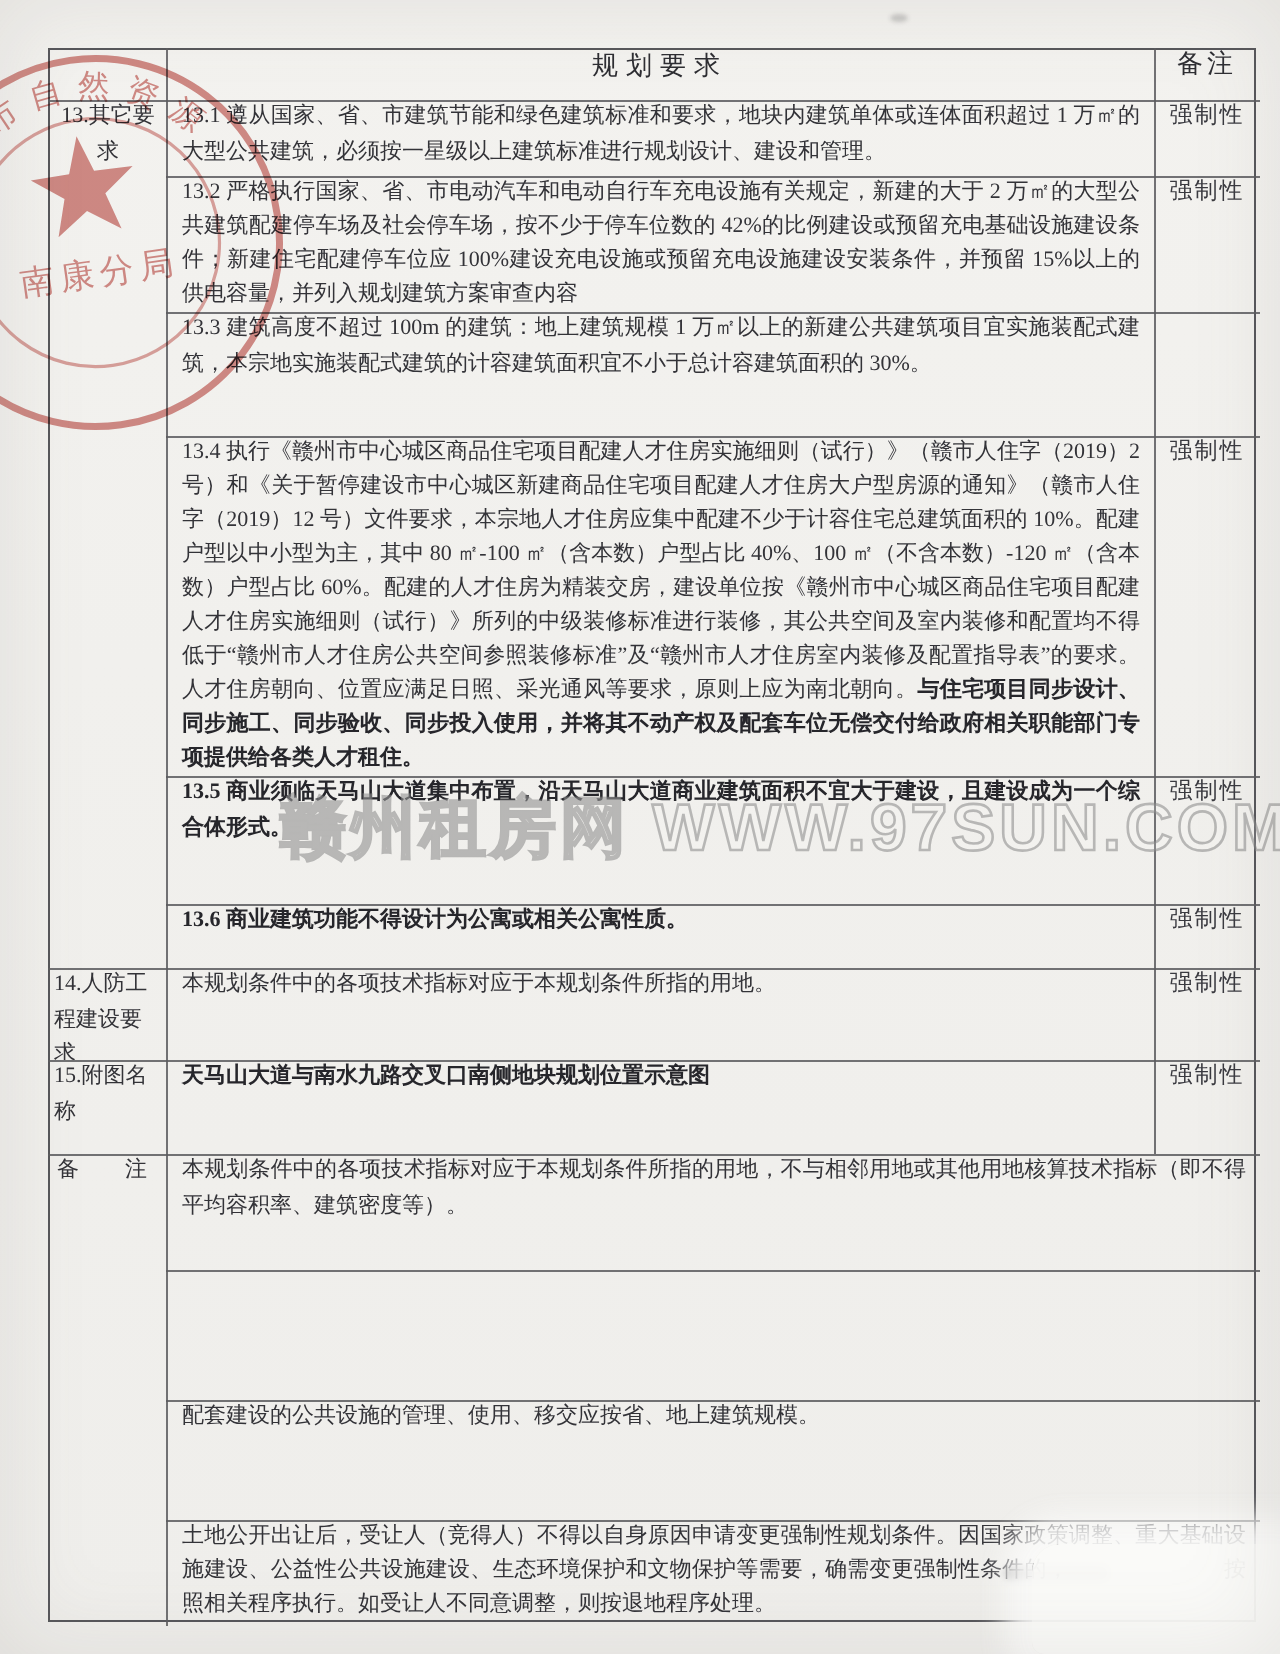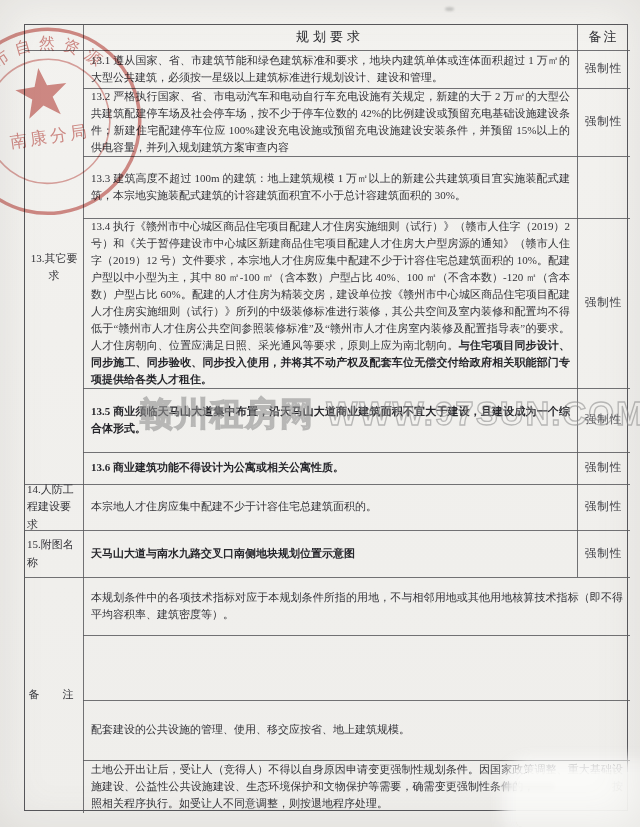--- a/index.html
+++ b/index.html
@@ -12,21 +12,21 @@
   }
   #paper::after{content:"";position:absolute;inset:0;pointer-events:none;
     box-shadow:inset 0 0 45px rgba(120,115,105,.14);}
   
   .frame{position:absolute;left:24px;top:24px;width:604px;height:787px;
     border:1.5px solid #56565a;box-sizing:border-box;}
   .hl,.vl{position:absolute;background:#5a5a5e;opacity:.85;}
   .hl{height:1px;}
   .vl{width:1px;}
   
-  .cell{position:absolute;display:flex;align-items:center;box-sizing:border-box;
+  .cell{position:absolute;display:flex;align-items:flex-start;box-sizing:border-box;
     font-size:11px;line-height:17.5px;overflow:hidden;}
   .cell .txt{width:100%;padding:0 7px 0 8px;text-align:justify;text-justify:inter-ideograph;}
   .dense{line-height:17px;}
   .ctr{justify-content:center;}
   .ctr .txt{text-align:center;padding:0 2px;}
   .hdr{font-size:13px;letter-spacing:4px;font-weight:normal;color:#2e2e33;}
   .rem{justify-content:center;font-size:11.5px;letter-spacing:1px;color:#3a3a40;}
   .lbl{font-size:11px;color:#333338;}
   .lbl .txt{padding:0 2px 0 3px;text-align:left;}
   .bold{font-weight:bold;color:#26262b;}
@@ -66,21 +66,21 @@
   <div class="hl" style="left:24px;top:484px;width:606px;"></div>
   <div class="hl" style="left:24px;top:530px;width:606px;"></div>
   <div class="hl" style="left:24px;top:577px;width:606px;"></div>
   <div class="hl" style="left:83px;top:635px;width:547px;"></div>
   <div class="hl" style="left:83px;top:700px;width:547px;"></div>
   <div class="hl" style="left:83px;top:760px;width:547px;"></div>
 
   <div class="cell ctr hdr" style="left:83px;top:24px;width:494px;height:26px;">
     <div class="txt">规划要求</div>
   </div>
-  <div class="cell ctr hdr" style="left:577px;top:24px;width:53px;height:26px;letter-spacing:2px;">
+  <div class="cell ctr hdr" style="left:577px;top:24px;width:53px;height:26px;letter-spacing:2px;font-family:Liberation Mono, monospace;">
     <div class="txt">备注</div>
   </div>
 
   <div class="cell ctr lbl" style="left:24px;top:50px;width:59px;height:434px;">
     <div class="txt" style="text-align:center;">13.其它要求</div>
   </div>
 
   <div class="cell" style="left:83px;top:50px;width:494px;height:38px;">
     <div class="txt">13.1 遵从国家、省、市建筑节能和绿色建筑标准和要求，地块内建筑单体或连体面积超过 1 万㎡的大型公共建筑，必须按一星级以上建筑标准进行规划设计、建设和管理。</div>
   </div>
@@ -120,21 +120,21 @@
     <div class="txt">13.6 商业建筑功能不得设计为公寓或相关公寓性质。</div>
   </div>
   <div class="cell rem" style="left:577px;top:452px;width:53px;height:32px;">
     <span>强制性</span>
   </div>
 
   <div class="cell lbl" style="left:24px;top:484px;width:59px;height:46px;">
     <div class="txt">14.人防工程建设要求</div>
   </div>
   <div class="cell" style="left:83px;top:484px;width:494px;height:46px;">
-    <div class="txt">本宗地人才住房应集中配建不少于计容住宅总建筑面积的。</div>
+    <div class="txt">本规划条件中的各项技术指标对应于本规划条件所指的用地。</div>
   </div>
   <div class="cell rem" style="left:577px;top:484px;width:53px;height:46px;">
     <span>强制性</span>
   </div>
 
   <div class="cell lbl" style="left:24px;top:530px;width:59px;height:47px;">
     <div class="txt">15.附图名称</div>
   </div>
   <div class="cell bold" style="left:83px;top:530px;width:494px;height:47px;">
     <div class="txt">天马山大道与南水九路交叉口南侧地块规划位置示意图</div>

